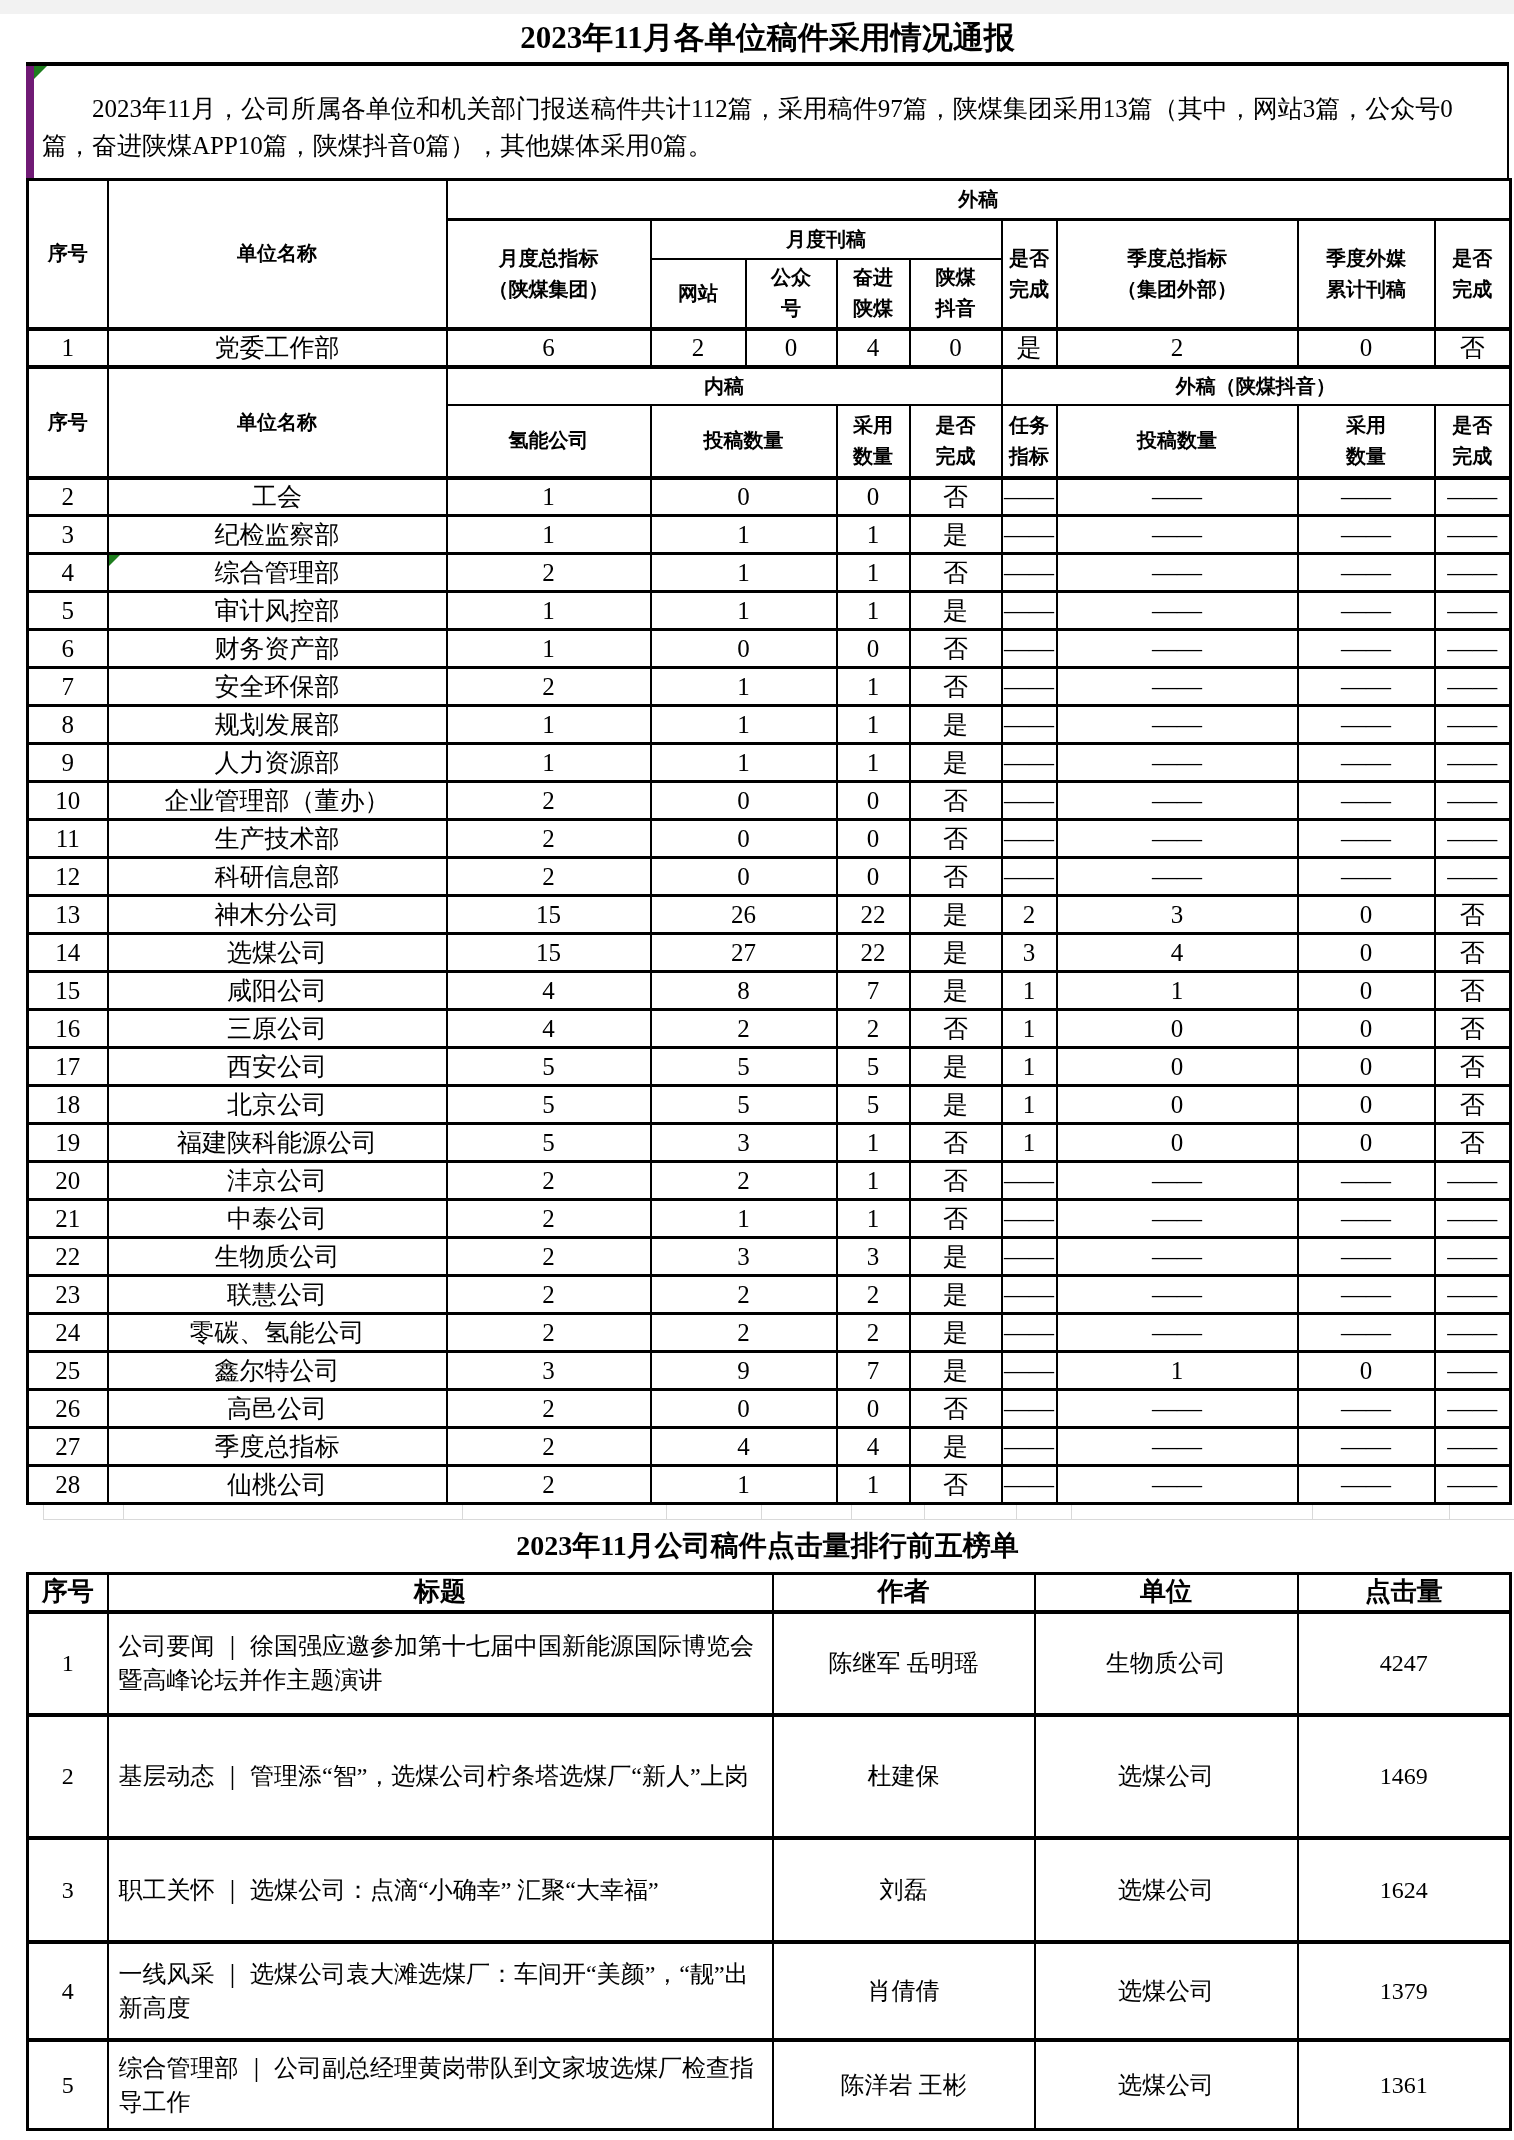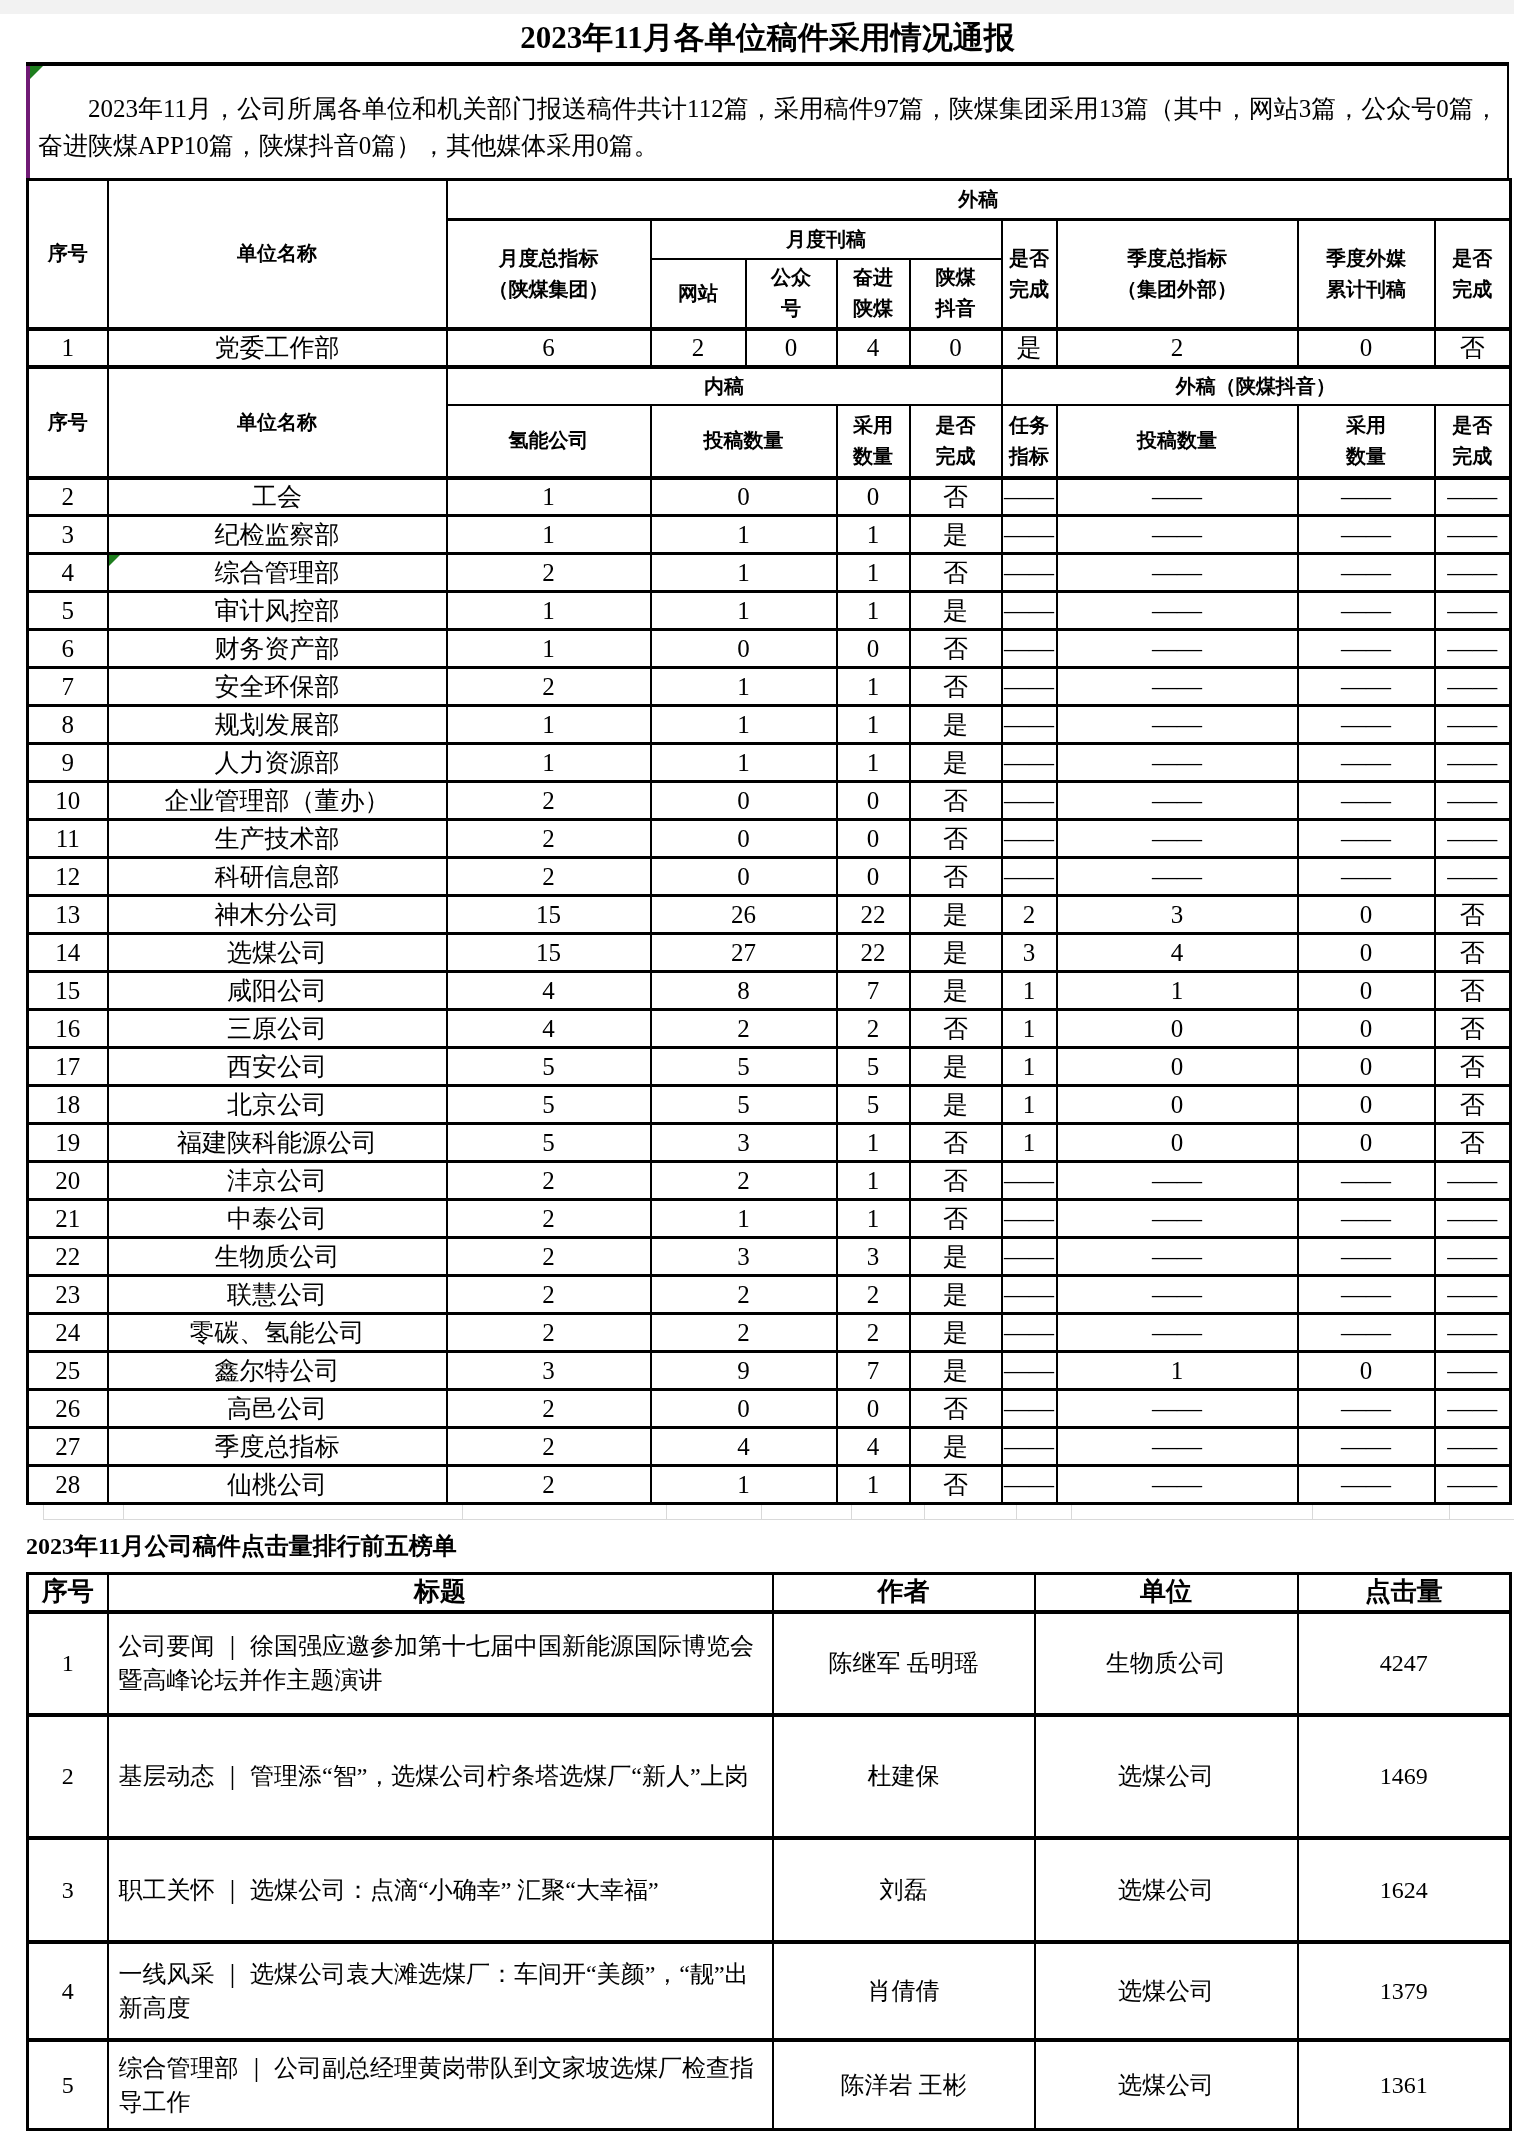--- a/index.html
+++ b/index.html
@@ -9,21 +9,21 @@
     overflow:hidden;
   }
   .top-strip{height:14px;width:1514px;background:#f2f2f2;}
   .sheet{margin-left:26px;width:1483px;}
   .title1{
     height:48px;line-height:48px;text-align:center;
     font-size:31px;font-weight:bold;border-bottom:4px solid #000;
   }
   .summary{
     position:relative;height:112px;box-sizing:border-box;
-    border-left:4px solid #701a75;border-right:2px solid #000;
+    border-left:8px solid #701a75;border-right:2px solid #000;
     font-size:25px;line-height:37px;padding:24px 8px 0 8px;
   }
   .summary p{margin:0;text-indent:2em;}
   table{border-collapse:collapse;table-layout:fixed;}
   .t1,.t2{width:1483px;border:3px solid #000;}
   .t1 td,.t2 td{
     border:2px solid #000;text-align:center;vertical-align:middle;
     font-size:25px;padding:0;overflow:hidden;white-space:pre-line;line-height:1.25;
   }
   .t1 td.b{font-weight:bold;font-size:20px;line-height:31px;}
@@ -40,22 +40,22 @@
     position:absolute;left:0;top:0;width:0;height:0;
     border-top:11px solid #1e7e1e;border-right:11px solid transparent;
   }
   .tri-lg{border-top-width:13px;border-right-width:13px;}
   .gridrow{
     margin-left:17px;width:1483px;height:15px;display:flex;
     border-left:1px solid #d9d9d9;border-bottom:1px solid #d9d9d9;box-sizing:border-box;
   }
   .gridrow span{display:block;height:100%;border-right:1px solid #d9d9d9;box-sizing:border-box;}
   .title2{
-    height:52px;line-height:52px;text-align:left;
-    font-size:24px;font-weight:bold;
+    height:52px;line-height:52px;text-align:center;
+    font-size:28px;font-weight:bold;
   }
   .t2h{height:38px;}
   .t2h td{font-weight:bold;font-size:26px;}
   #t2-body td{border-top:4px solid #000;font-size:24px;}
   #t2-body td.title-cell{text-align:left;padding:0 10px;line-height:34px;}
   #t2-body tr:nth-child(1){height:103px;}
   #t2-body tr:nth-child(2){height:123px;}
   #t2-body tr:nth-child(3){height:104px;}
   #t2-body tr:nth-child(4){height:98px;}
   #t2-body tr:nth-child(5){height:90px;}

